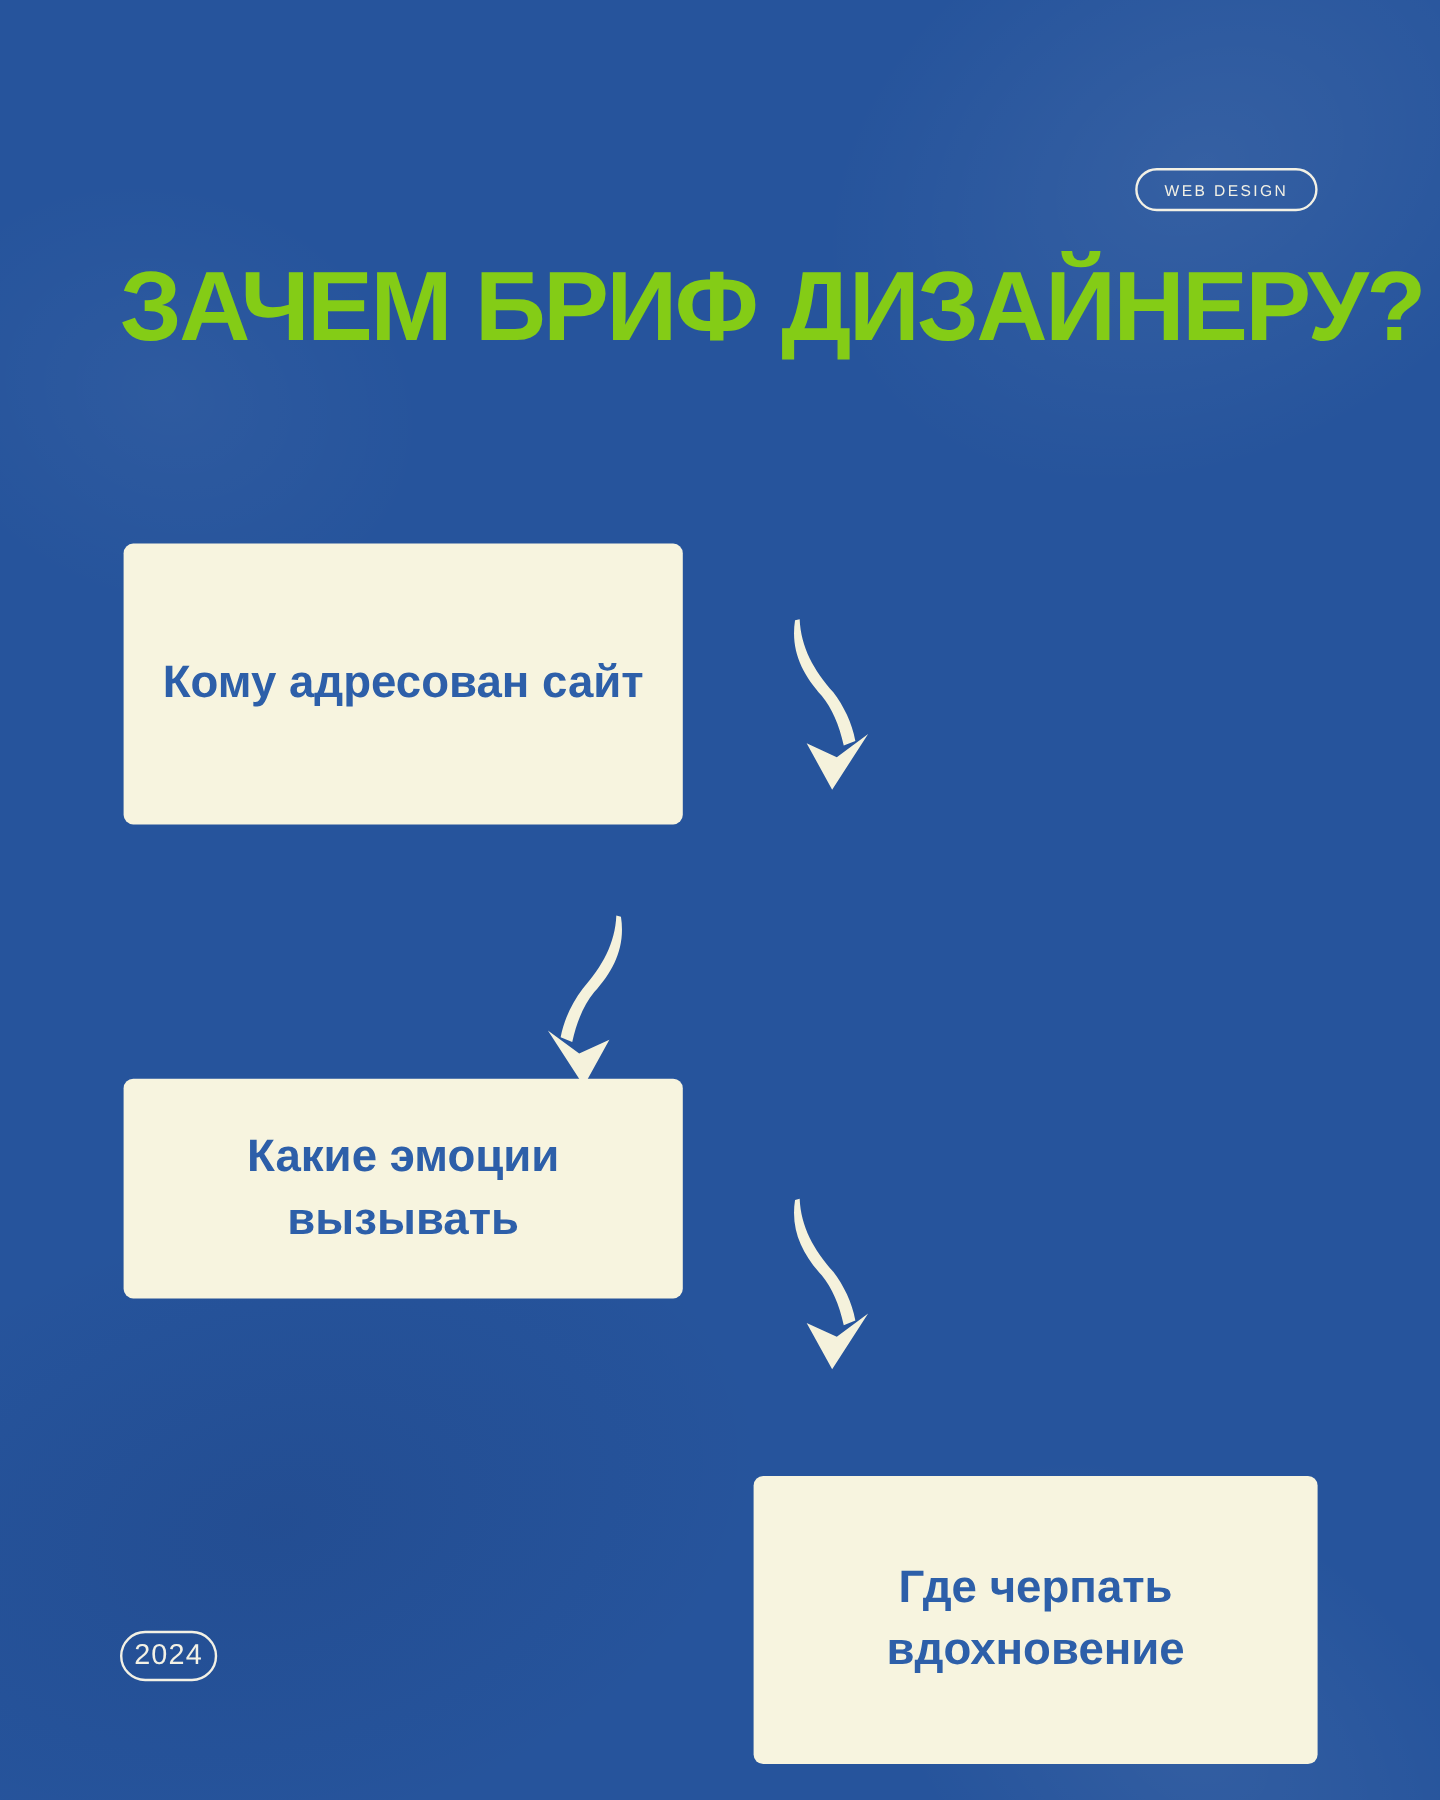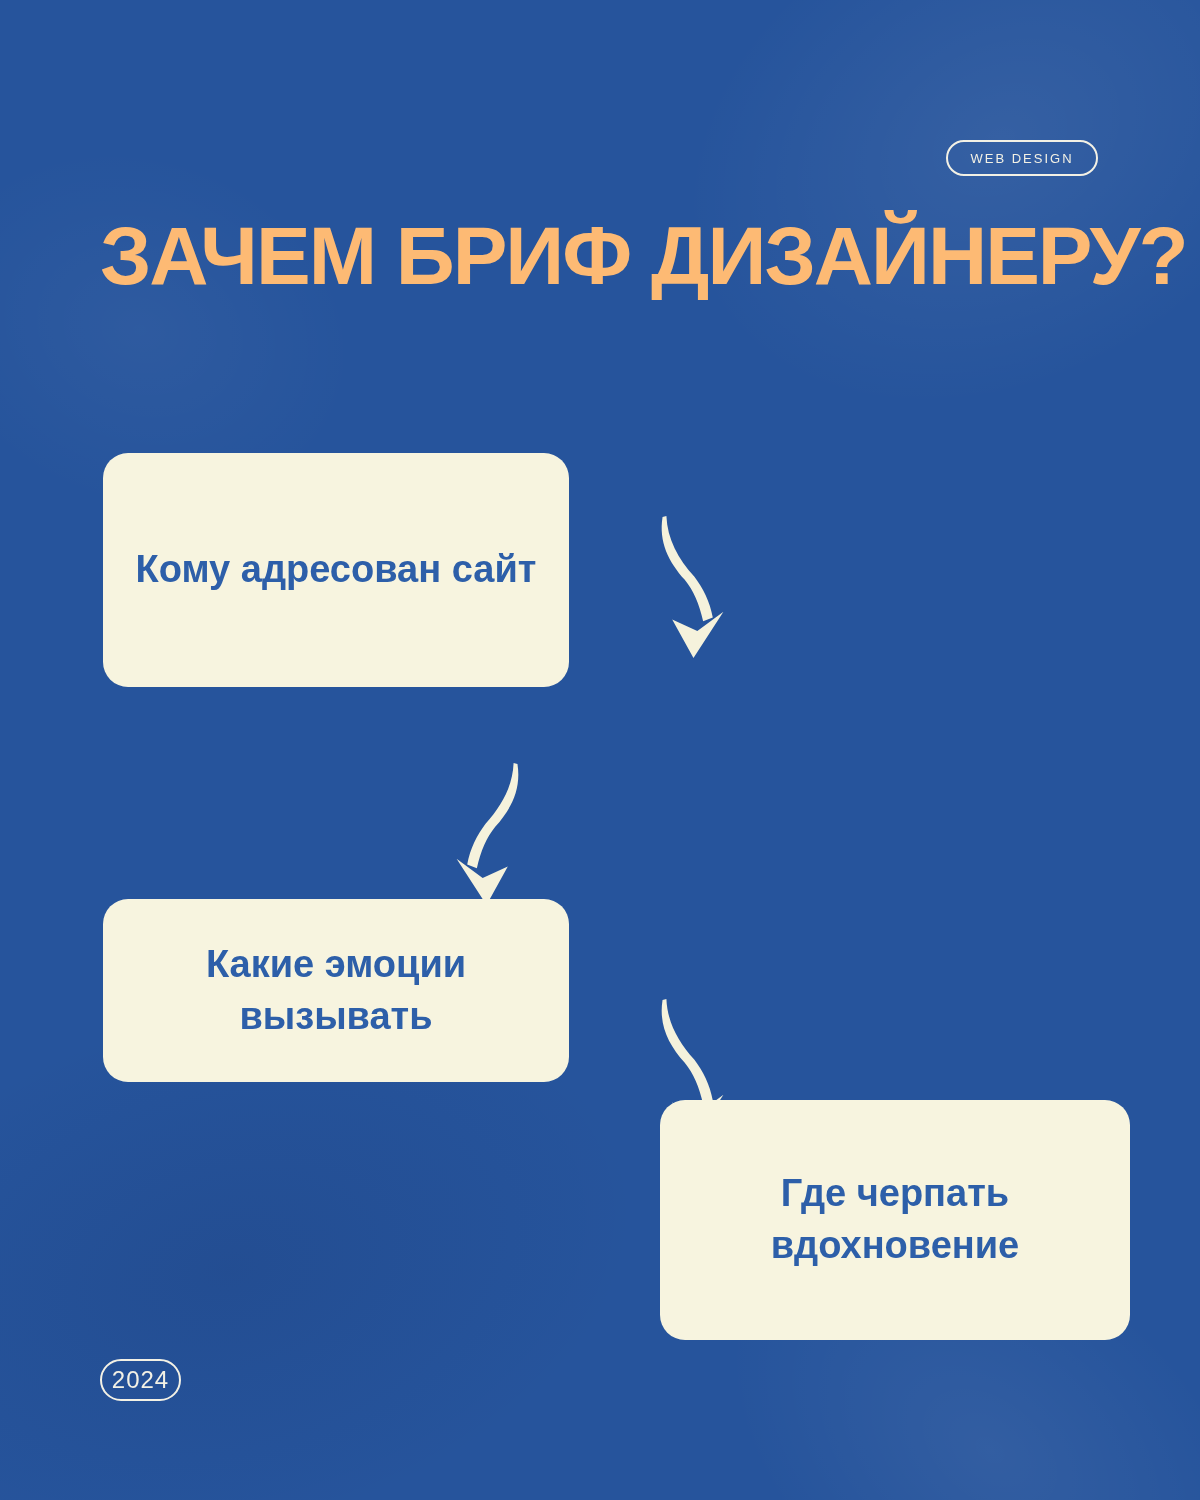--- a/index.html
+++ b/index.html
@@ -64,50 +64,50 @@
   }
 
   .title {
     position: absolute;
     left: 100px; top: 213px;
     width: 1020px;
     font-size: 82px;
     font-weight: bold;
     letter-spacing: -2px;
     line-height: 1.06;
-    color: #fdba74;
+    color: #84cc16;
     white-space: nowrap;
   }
   .subtitle {
     position: absolute;
     right: 100px; top: 331px;
     font-size: 33px;
     font-weight: normal;
     color: #F9F8F1;
     text-align: right;
   }
 
   .card {
     position: absolute;
     background: #F7F4DF;
-    border-radius: 25px;
+    border-radius: 8px;
     display: flex;
     align-items: center;
     justify-content: center;
     text-align: center;
     color: #2D5FA9;
     font-size: 38px;
     font-weight: bold;
     line-height: 1.36;
     white-space: pre-line;
   }
   .card-1 { left: 103px; top: 453px;  width: 466px; height: 234px; }
   .card-2 { left: 628px; top: 692px;  width: 470px; height: 236px; }
   .card-3 { left: 103px; top: 899px;  width: 466px; height: 183px; }
-  .card-4 { left: 628px; top: 1100px; width: 470px; height: 240px; margin-left: 32px; }
+  .card-4 { left: 628px; top: 1230px; width: 470px; height: 240px; }
 
   .arrow {
     position: absolute;
     width: 100px;
     height: 145px;
   }
   .arrow svg { width: 100%; height: 100%; display: block; }
   .arrow-1 { left: 628px; top: 515px; }
   .arrow-2 { left: 452px; top: 762px; transform: scaleX(-1); }
   .arrow-3 { left: 628px; top: 998px; }

